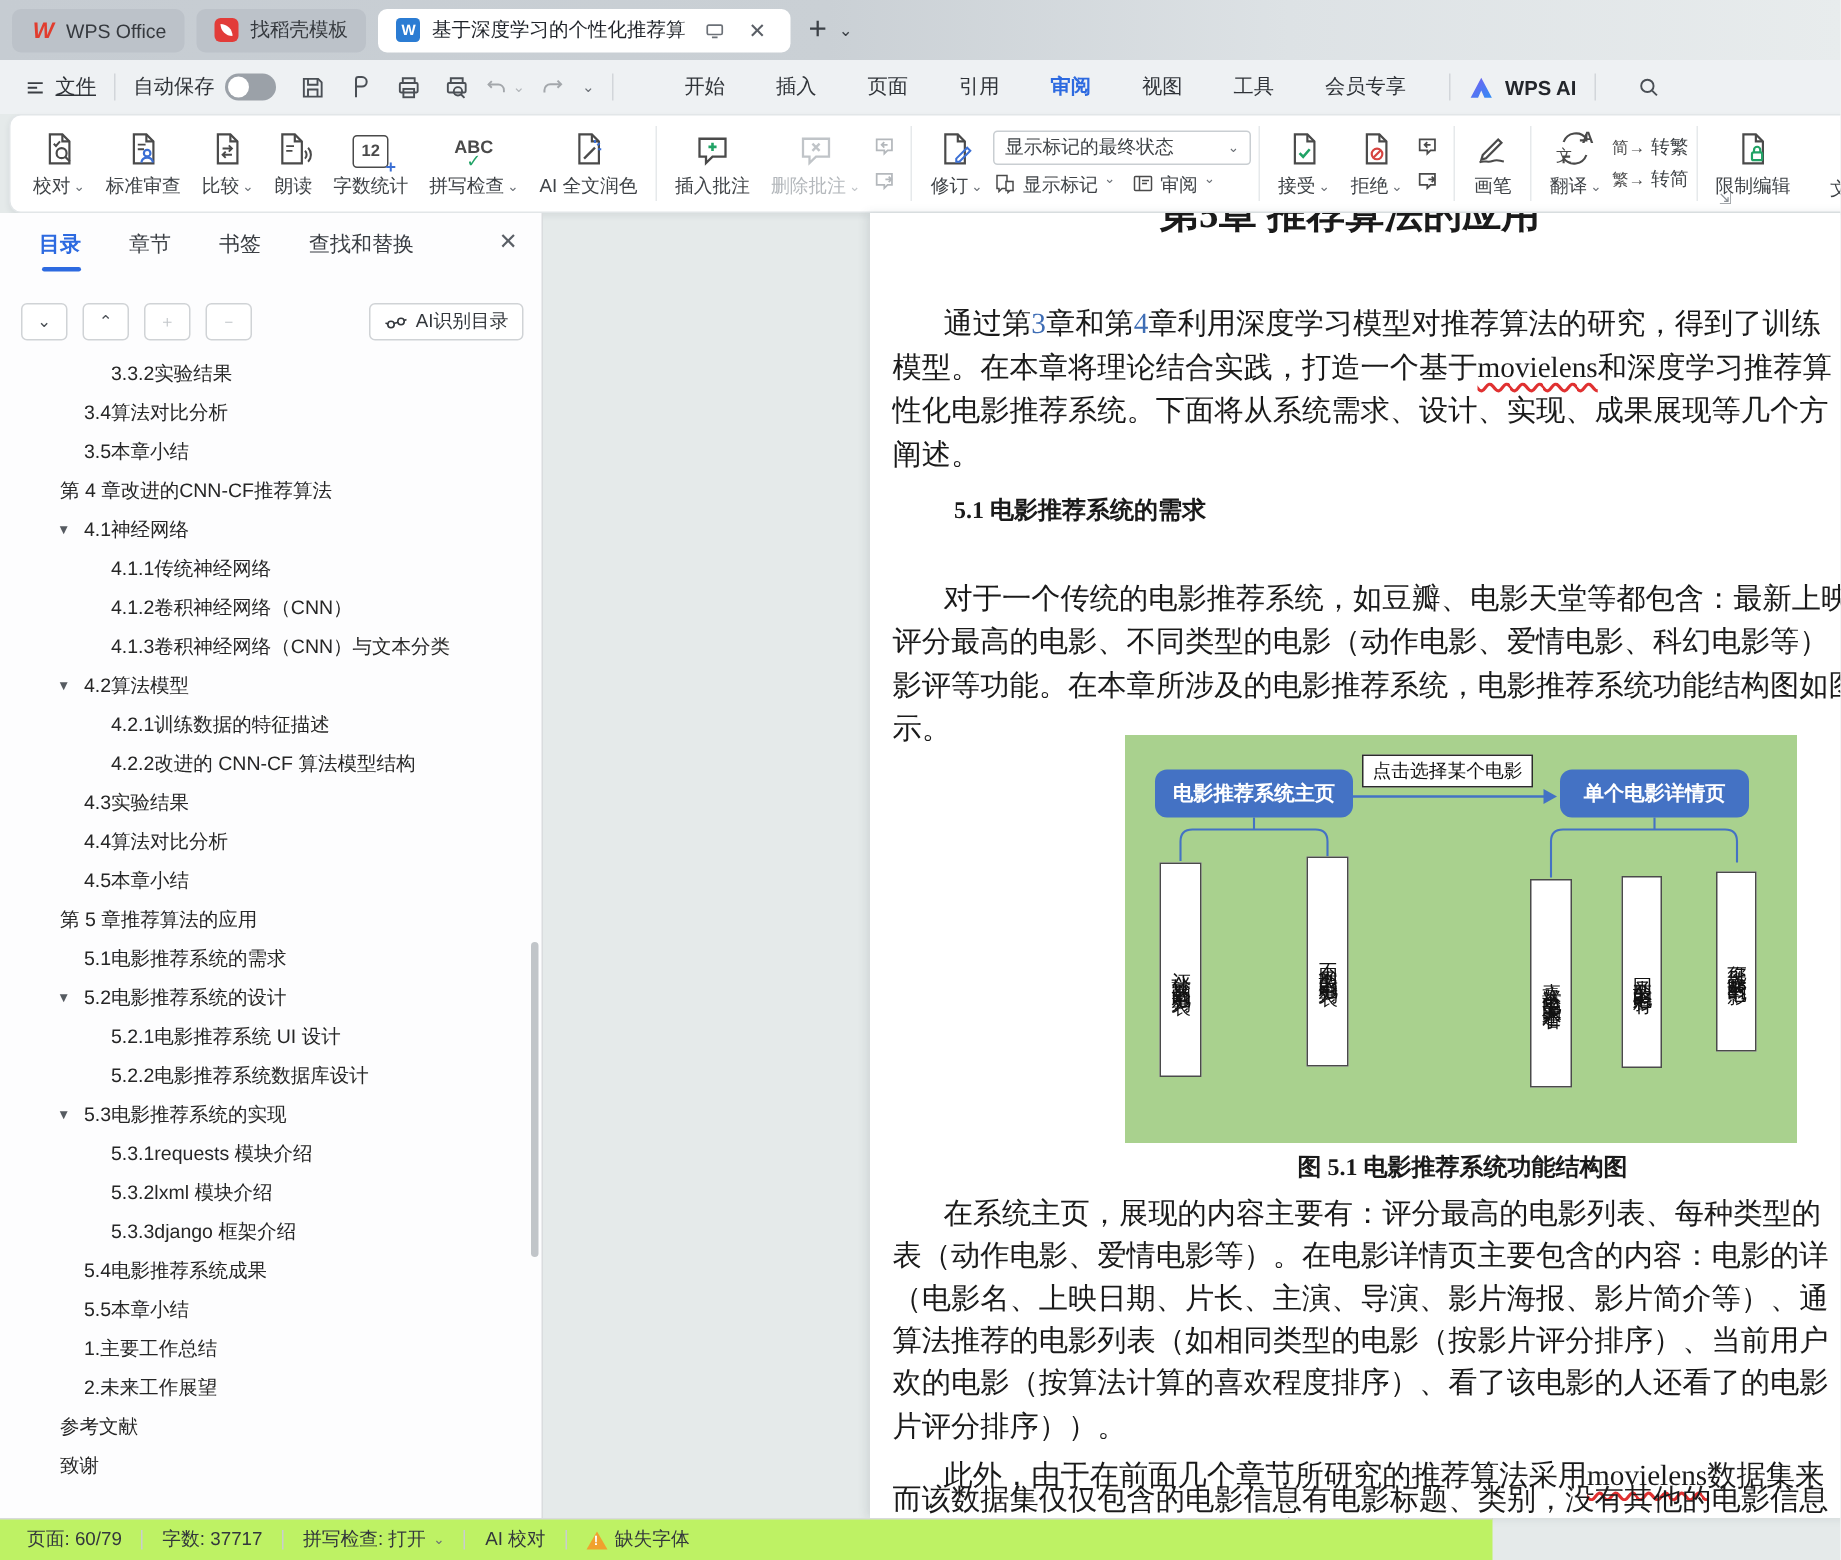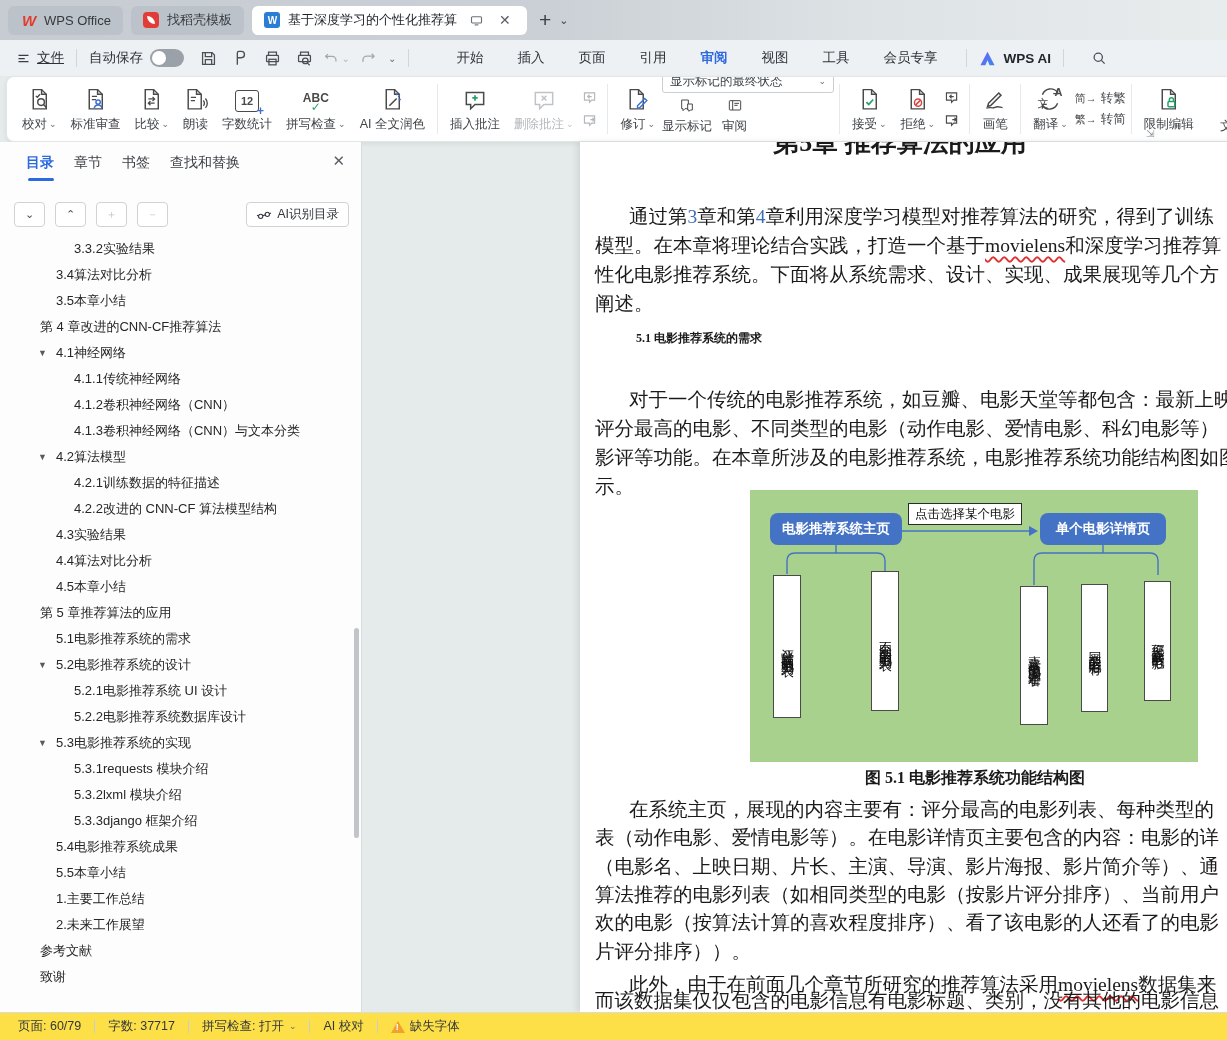--- a/index.html
+++ b/index.html
@@ -59,41 +59,41 @@
   .rb.dis svg * { stroke:#c0c4c8 !important; }
   .dd { font-size:9px; color:#6a6f75; line-height:1; }
   .rb.dis .dd { color:#c0c4c8; }
   .rsep { width:1px; height:50px; background:#e6e9eb; margin:0 5px; flex:0 0 auto; }
   .minicol { display:flex; flex-direction:column; gap:5px; justify-content:center; }
   .mini { width:22px; height:18px; display:flex; align-items:center; justify-content:center; }
   .rev-col { display:flex; flex-direction:column; gap:5px; justify-content:center; }
   .rsel { width:172px; height:23px; border:1px solid #c9ced2; border-radius:3px; background:#fff;
     font-size:12.5px; color:#3f4347; display:flex; align-items:center; padding:0 7px; justify-content:space-between; }
   .rrow { display:flex; gap:10px; align-items:center; }
-  .rsmall { display:flex; align-items:center; gap:4px; font-size:12.5px; color:#3f4347;flex-direction:column; }
+  .rsmall { display:flex; gap:4px; font-size:12.5px; color:#3f4347; }
   .cc-col { display:flex; flex-direction:column; gap:4px; }
   .cc { display:flex; align-items:center; gap:4px; font-size:12.5px; color:#3f4347; }
   .cc .g { font-size:11px; color:#4a4a4a; }
   .expand-corner { position:absolute; left:1146px; top:128px; font-size:10px; color:#8a8f94; }
   .rib-clip { position:absolute; left:1220px; top:118px; font-size:12.5px; color:#3f4347; }
 
   .icon12 { width:24px; height:22px; border:1.4px solid #4a4a4a; border-radius:3px; position:relative;
     font-size:11px; color:#4a4a4a; display:flex; align-items:center; justify-content:center; font-weight:600; }
   .icon12::after { content:"+"; position:absolute; right:-6px; bottom:-7px; color:#3b6fd4; font-size:12px; font-weight:700; }
   .abc-ic { font-size:12px; font-weight:700; color:#4a4a4a; line-height:10px; text-align:center; }
   .abc-ic .chk { color:#21a366; font-size:12px; display:block; margin-top:-1px; }
   .trans-ic { position:relative; width:26px; height:26px; }
   .trans-ic .za { position:absolute; left:0; bottom:1px; font-size:11px; color:#4a4a4a; }
   .trans-ic .en { position:absolute; right:1px; top:0; font-size:11px; color:#4a4a4a; font-weight:600; }
 
   
   .sidebar { position:absolute; left:0; top:142px; width:362px; height:870px; background:#fdfdfe;
     border-right:1px solid #d9dcde; overflow:hidden; }
   .sb-tabs { position:absolute; left:0; top:12px; width:100%; display:flex; align-items:center; font-size:14px; color:#3a3e43; }
-  .sb-tab { margin-left:20px; position:relative; padding-bottom:9px; cursor:default; }
+  .sb-tab { margin-left:32px; position:relative; padding-bottom:9px; cursor:default; }
   .sb-tab:first-child { margin-left:26px; }
   .sb-tab.active { color:#2d6ae0; font-weight:600; }
   .sb-tab.active::after { content:""; position:absolute; left:2px; bottom:0; width:26px; height:3px; border-radius:2px; background:#2d6ae0; }
   .sb-close { position:absolute; right:16px; top:-2px; font-size:15px; color:#5a5f66; }
   .sb-btnrow { position:absolute; left:0; top:60px; width:100%; display:flex; align-items:center; }
   .sq { width:31px; height:25px; border:1px solid #d0d3d6; border-radius:4px; background:#fff; margin-left:10px;
     display:flex; align-items:center; justify-content:center; font-size:11px; color:#4a4f55; }
   .sq:first-child { margin-left:14px; }
   .sq.dis { color:#c3c7cb; }
   .ai-btn { position:absolute; right:12px; top:0; height:25px; border:1px solid #d0d3d6; border-radius:4px;
@@ -109,38 +109,38 @@
   .sb-scroll { position:absolute; left:354px; top:486px; width:5px; height:210px; border-radius:3px; background:#c1c5c9; }
 
   
   .page { position:absolute; left:580px; top:142px; width:710px; height:870px; background:#fff;
     box-shadow:-3px 0 6px rgba(60,70,80,.12); overflow:hidden;
     font-family:"Liberation Serif","DejaVu Serif",serif; color:#1a1a1a; }
   .chap-head { position:absolute; left:0; top:-17px; width:640px; text-align:center;
     font-size:26px; font-weight:700; white-space:nowrap; }
   .pline { position:absolute; left:15px; white-space:nowrap; font-size:19.5px; line-height:29px; }
   .pline.ind { left:49px; }
-  .sec-head { position:absolute; left:56px; top:188px; font-size:12px; font-weight:700; white-space:nowrap; }
+  .sec-head { position:absolute; left:56px; top:188px; font-size:16px; font-weight:700; white-space:nowrap; }
   .spell { text-decoration:underline wavy #e03131 1.5px; text-underline-offset:4px; }
   .refnum { color:#3e6db5; }
   .caption { position:absolute; left:150px; top:626px; width:490px; text-align:center; font-size:16px; font-weight:600; }
 
   
   .fig { position:absolute; left:170px; top:348px; width:448px; height:272px; background:#a9d18e; }
   .fnode { position:absolute; background:#4472c4; border-radius:8px; color:#fff; font-size:13.5px; font-weight:600;
     display:flex; align-items:center; justify-content:center; font-family:"Liberation Sans",sans-serif; }
   .flabel { position:absolute; left:158px; top:13px; width:114px; height:22px; background:#fff; border:1px solid #2b2b2b;
     font-size:12.5px; display:flex; align-items:center; justify-content:center; font-family:"Liberation Sans",sans-serif; color:#111; }
   .vbox { position:absolute; background:#fff; border:1px solid #4a4a4a; display:flex; align-items:center; justify-content:center; }
   .vbox span { writing-mode:vertical-rl; font-size:13px; letter-spacing:2px; color:#111;
     font-family:"Liberation Sans",sans-serif; }
   .figsvg { position:absolute; left:0; top:0; }
 
   
-  .statusbar { position:absolute; left:0; top:1012px; width:1227px; height:28px; background:#fde047;
+  .statusbar { position:absolute; left:0; top:1012px; width:995px; height:28px; background:#bef264;
     border-top:1px solid #d8dadb; display:flex; align-items:center; font-size:12.5px; color:#33373c; z-index:5; }
   .st-sep { width:1px; height:13px; background:#c9cdd0; margin:0 13px; }
   .st-item { display:flex; align-items:center; gap:5px; white-space:nowrap; }
   .st-item:first-child { margin-left:18px; }
   .warn-tri { width:0; height:0; border-left:7px solid transparent; border-right:7px solid transparent;
     border-bottom:12px solid #f0a12e; position:relative; }
   .warn-tri::after { content:"!"; position:absolute; left:-2px; top:1px; font-size:9px; color:#fff; font-weight:700; }
 </style>
 </head>
 <body>

